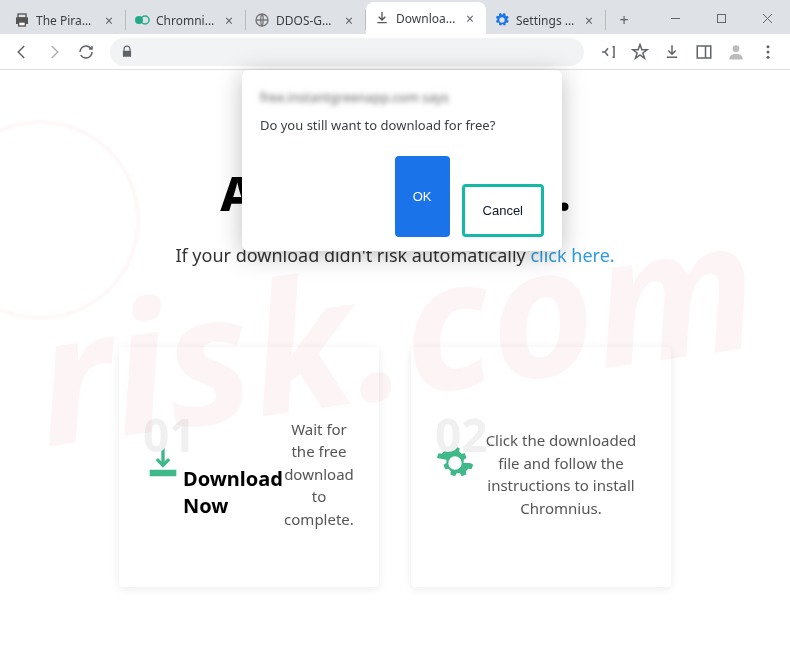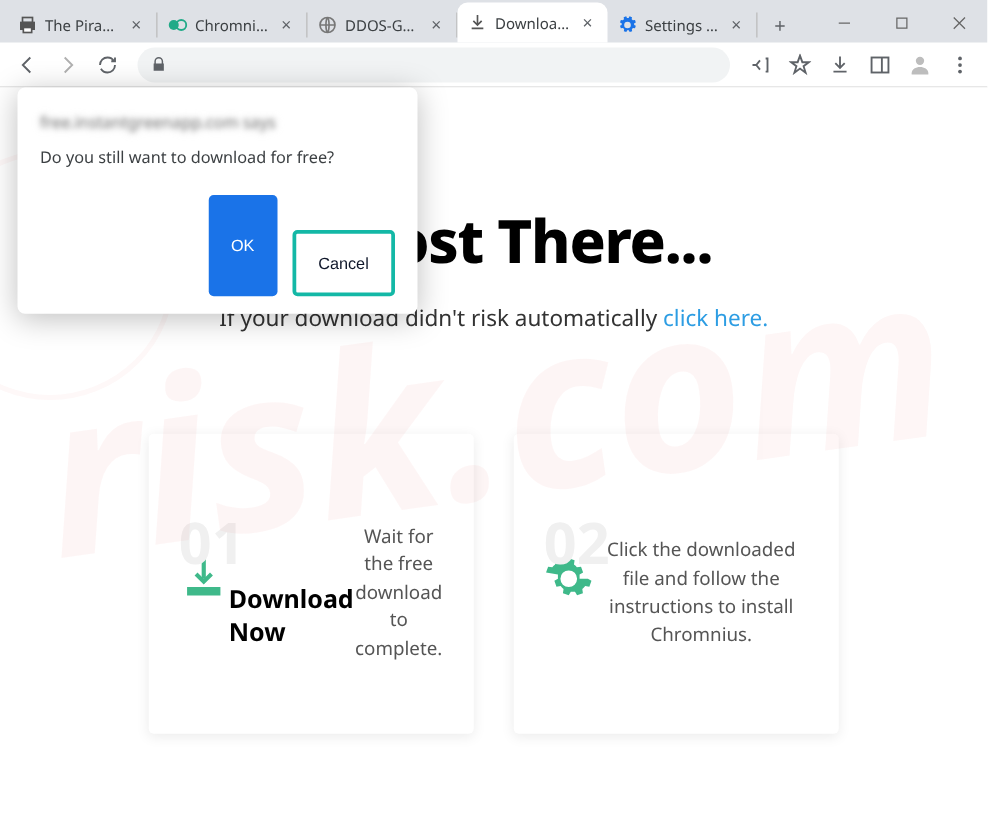--- a/index.html
+++ b/index.html
@@ -33,21 +33,21 @@
     .hero-sub { margin-top: 18px; font-size: 18px; color: #333; }
     .hero-sub a { color: #2d9de3; text-decoration: none; }
     .cards { display: flex; gap: 32px; margin-top: 80px; }
     .card { width: 260px; height: 240px; background: #fff; box-shadow: 0 2px 10px rgba(0,0,0,0.08); border-radius: 4px; display: flex; flex-direction: row; align-items: center; padding: 28px 24px; position: relative; }
     .card .icon { color: #3fb98a; margin-bottom: 8px; }
     .card .num { font-size: 46px; font-weight: 700; color: #f0f0f0; position: absolute; top: 56px; }
     .card .card-title { font-size: 20px; font-weight: 700; color: #000; margin-top: 49px; position: relative; z-index: 1; }
     .card .card-desc { font-size: 15px; color: #555; text-align: center; margin-top: 14px; line-height: 1.5; position: relative; z-index: 1; }
     
     
-    .dialog-overlay { position: absolute; top: 70px; left: 14px; right: 0; display: flex; justify-content: flex-start; z-index: 100; }
+    .dialog-overlay { position: absolute; top: 70px; left: 14px; right: 0; display: flex; justify-content: center; z-index: 100; }
     .dialog { width: 320px; background: #fff; border-radius: 6px; box-shadow: 0 4px 24px rgba(0,0,0,0.25); padding: 18px 18px 14px; }
     .dialog .origin { font-size: 13px; color: #999; text-shadow: 0 0 5px #aaa; filter: blur(2px); }
     .dialog .msg { font-size: 13px; color: #3c4043; margin-top: 10px; }
     .dialog .buttons { display: flex; justify-content: flex-end; gap: 12px; margin-top: 22px; }
     .dialog .btn { padding: 16px 18px; font-size: 13px; border-radius: 4px; border: none; cursor: pointer; }
     .dialog .btn.primary { background: #1a73e8; color: #fff; }
     .dialog .btn.secondary { background: #fff; color: #0f172a; border: 3px solid #14b8a6; margin-top: 28px; }
     
     
     .watermark { position: absolute; inset: 0; pointer-events: none; opacity: 0.04; display: flex; align-items: center; justify-content: center; font-size: 180px; font-weight: 700; font-style: italic; color: #d22; transform: rotate(-8deg); z-index: 50; }

